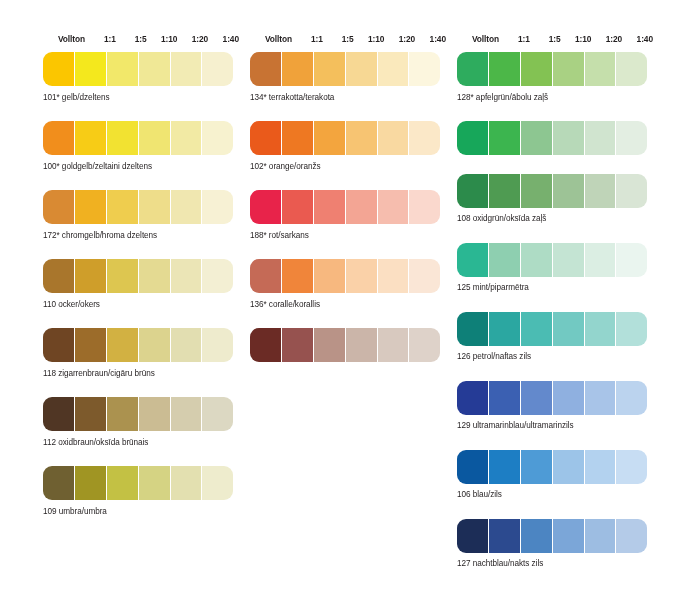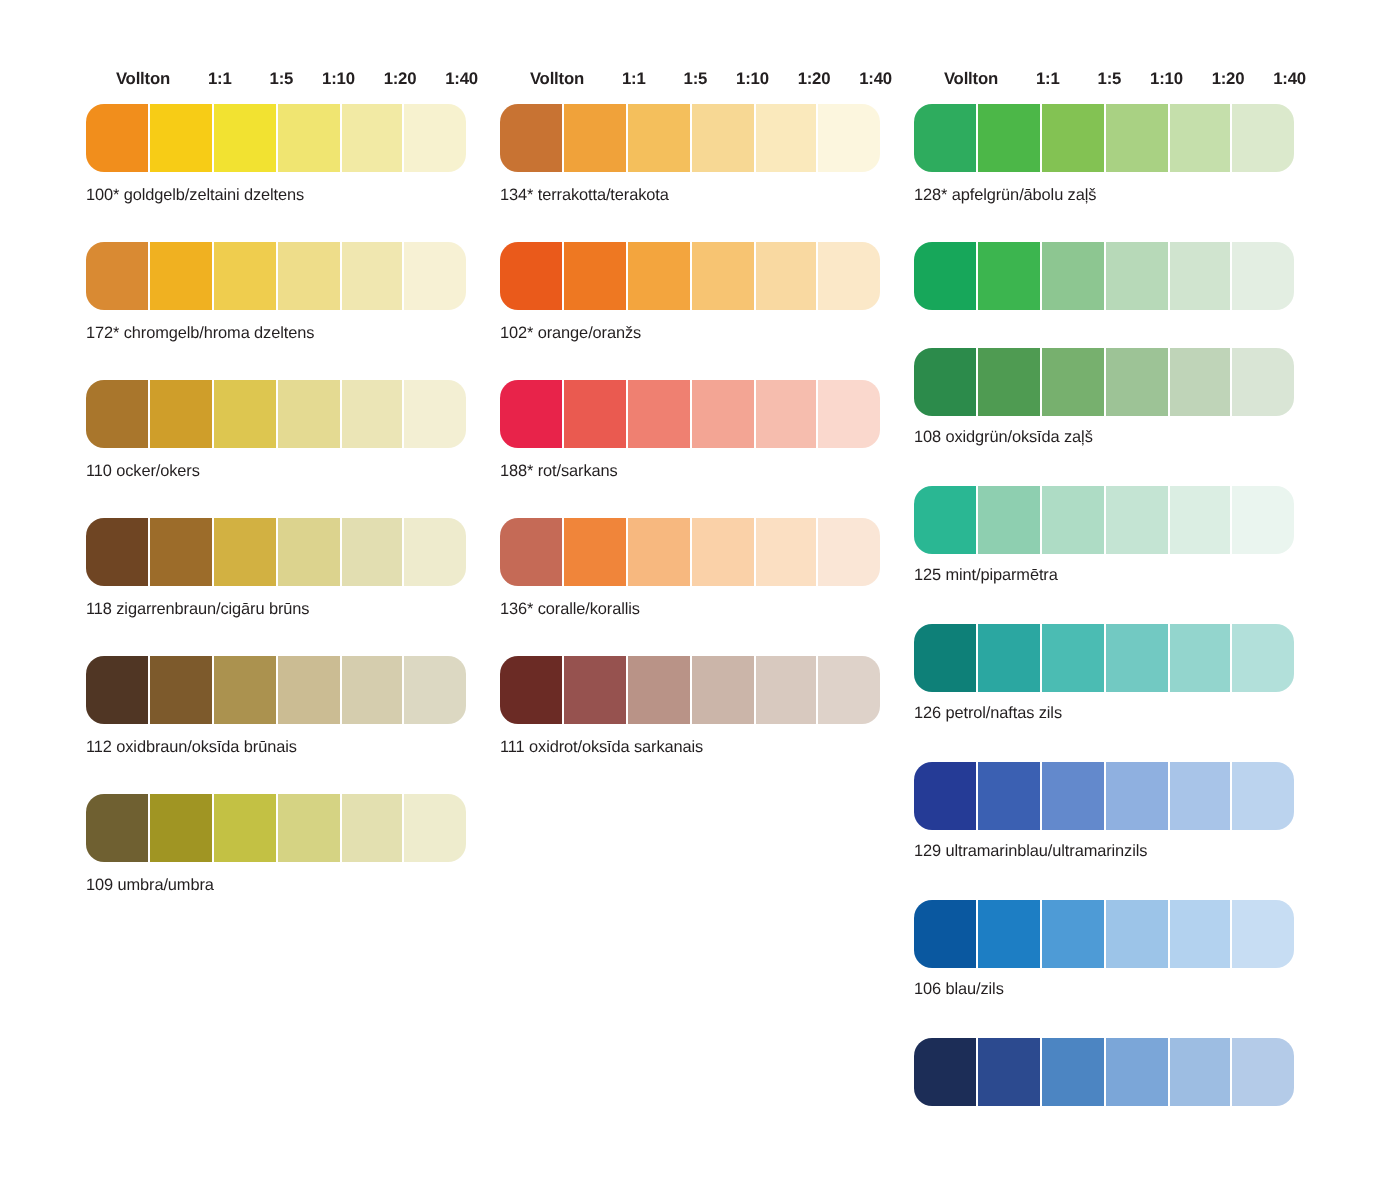--- a/index.html
+++ b/index.html
@@ -88,20 +88,31 @@
       <div class="column-header">
         <div class="header-cell h-vollton">Vollton</div>
         <div class="header-cell h-ratio">1:1</div>
         <div class="header-cell h-ratio">1:5</div>
         <div class="header-cell h-ratio">1:10</div>
         <div class="header-cell h-ratio">1:20</div>
         <div class="header-cell h-ratio">1:40</div>
       </div>
       <div class="swatch-group">
         <div class="swatch-row">
+          <div class="swatch first" style="background: rgb(251, 198, 0);"></div>
+          <div class="swatch" style="background: rgb(244, 232, 29);"></div>
+          <div class="swatch" style="background: rgb(242, 232, 106);"></div>
+          <div class="swatch" style="background: rgb(240, 232, 150);"></div>
+          <div class="swatch" style="background: rgb(242, 235, 180);"></div>
+          <div class="swatch last" style="background: rgb(246, 240, 207);"></div>
+        </div>
+        <div class="swatch-label">101* gelb/dzeltens</div>
+      </div>
+      <div class="swatch-group">
+        <div class="swatch-row">
           <div class="swatch first" style="background: rgb(241, 142, 28);"></div>
           <div class="swatch" style="background: rgb(247, 204, 22);"></div>
           <div class="swatch" style="background: rgb(242, 226, 49);"></div>
           <div class="swatch" style="background: rgb(240, 229, 113);"></div>
           <div class="swatch" style="background: rgb(242, 234, 164);"></div>
           <div class="swatch last" style="background: rgb(247, 242, 207);"></div>
         </div>
         <div class="swatch-label">100* goldgelb/zeltaini dzeltens</div>
       </div>
       <div class="swatch-group">
@@ -215,21 +226,20 @@
       </div>
       <div class="swatch-group">
         <div class="swatch-row">
           <div class="swatch first" style="background: rgb(107, 43, 37);"></div>
           <div class="swatch" style="background: rgb(150, 82, 79);"></div>
           <div class="swatch" style="background: rgb(185, 147, 135);"></div>
           <div class="swatch" style="background: rgb(203, 181, 169);"></div>
           <div class="swatch" style="background: rgb(216, 201, 191);"></div>
           <div class="swatch last" style="background: rgb(222, 210, 201);"></div>
         </div>
-        <div class="swatch-label">111 oxidrot/oksīda sarkanais</div>
       </div>
     </div>
   <div class="column" id="column-2">
       <div class="column-header">
         <div class="header-cell h-vollton">Vollton</div>
         <div class="header-cell h-ratio">1:1</div>
         <div class="header-cell h-ratio">1:5</div>
         <div class="header-cell h-ratio">1:10</div>
         <div class="header-cell h-ratio">1:20</div>
         <div class="header-cell h-ratio">1:40</div>
@@ -312,15 +322,16 @@
       </div>
       <div class="swatch-group">
         <div class="swatch-row">
           <div class="swatch first" style="background: rgb(28, 45, 87);"></div>
           <div class="swatch" style="background: rgb(44, 74, 143);"></div>
           <div class="swatch" style="background: rgb(76, 133, 194);"></div>
           <div class="swatch" style="background: rgb(123, 166, 216);"></div>
           <div class="swatch" style="background: rgb(157, 189, 226);"></div>
           <div class="swatch last" style="background: rgb(180, 203, 232);"></div>
         </div>
+        <div class="swatch-label">127 nachtblau/nakts zils</div>
       </div>
     </div>
 </div>
 
 </body></html>

